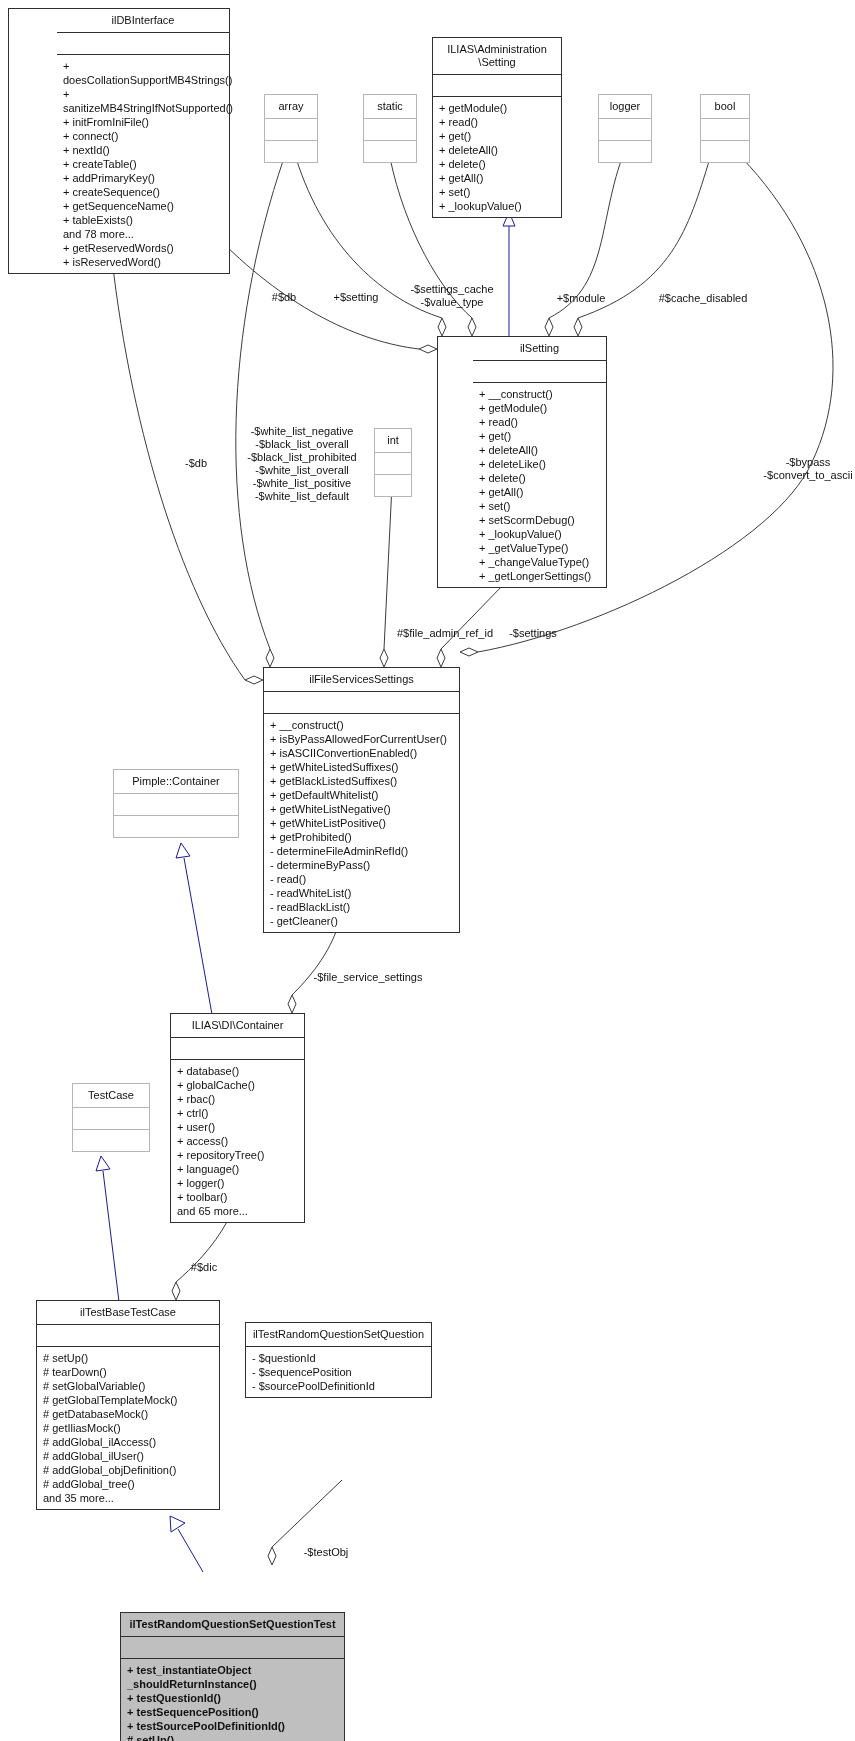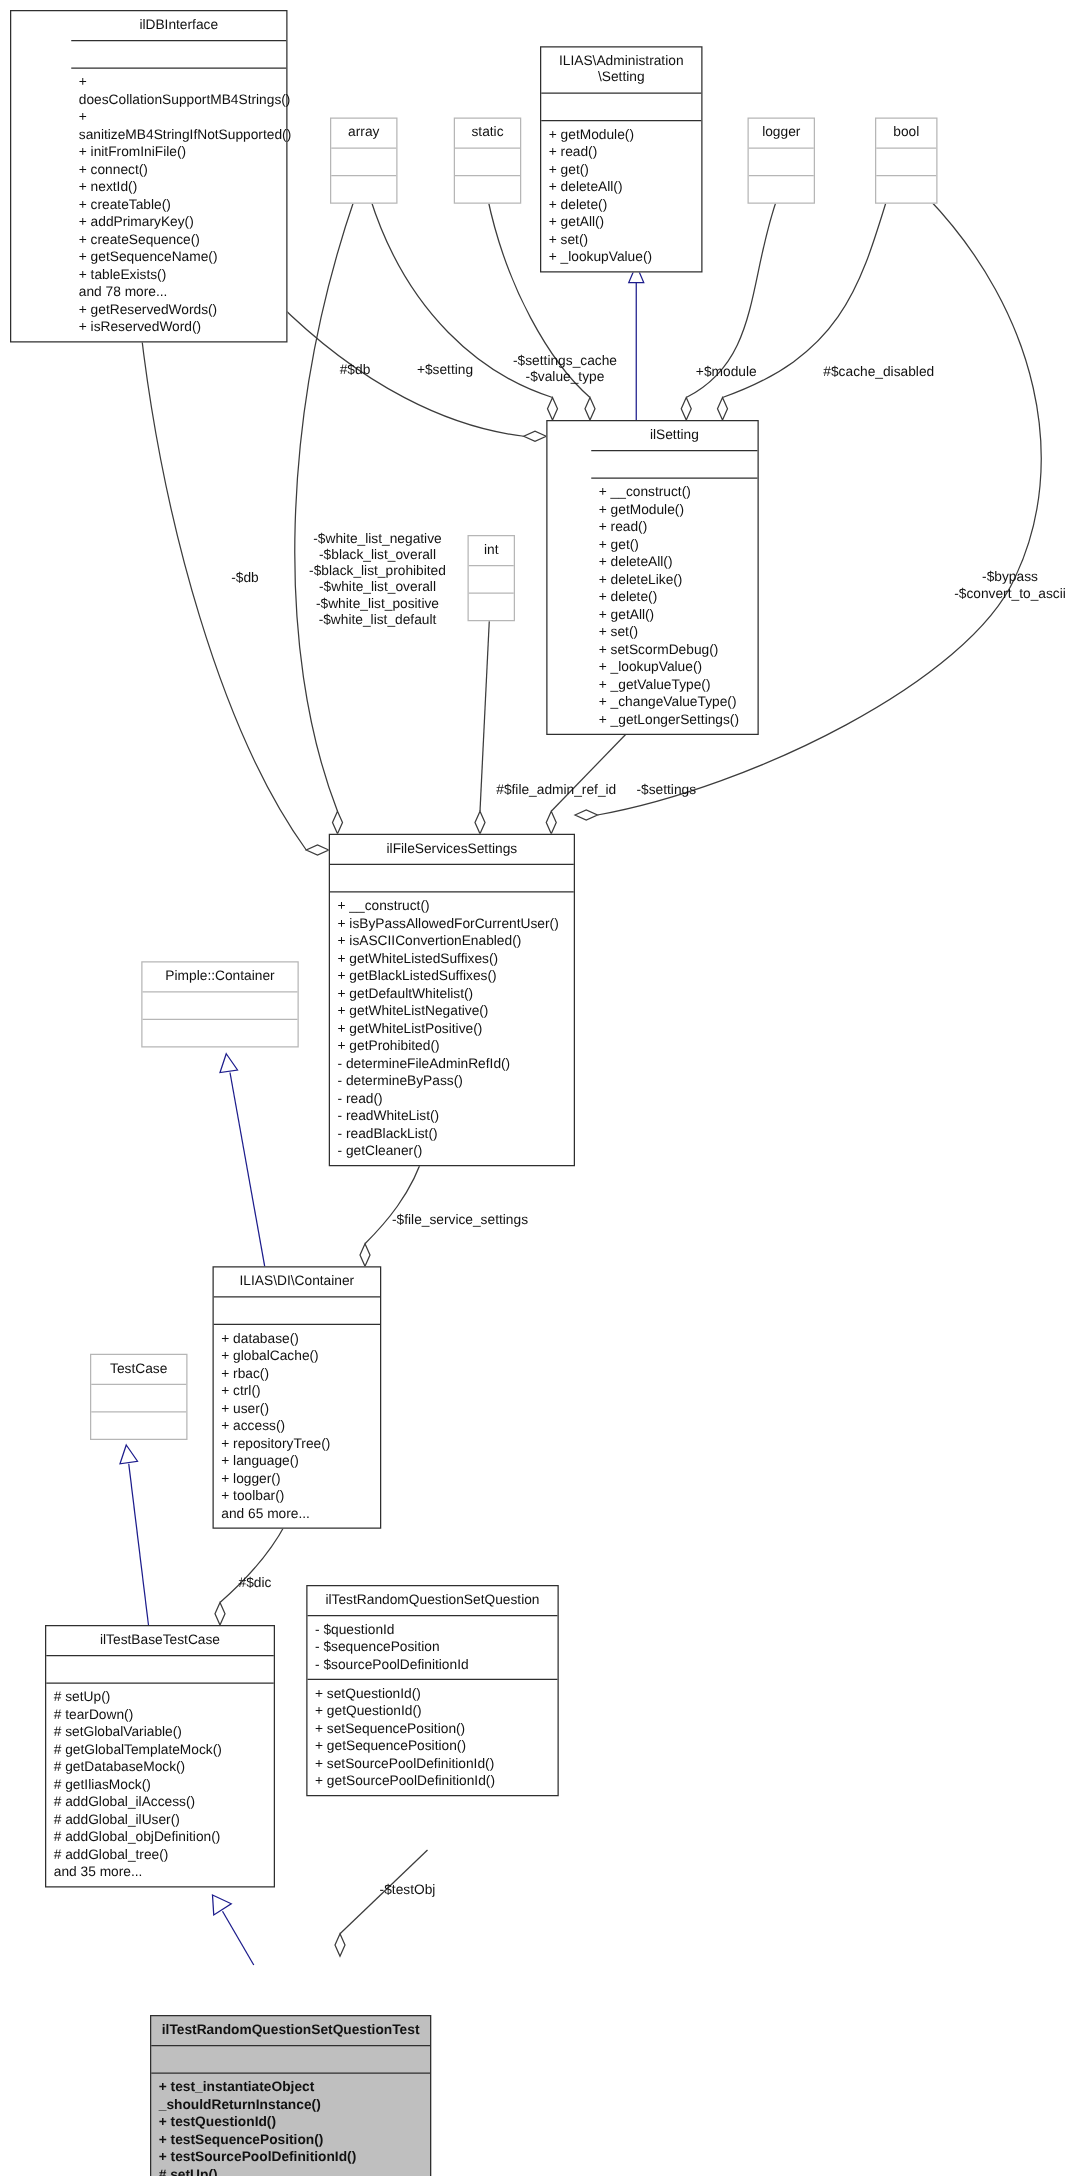--- a/index.html
+++ b/index.html
@@ -206,31 +206,25 @@
 # setGlobalVariable()
 # getGlobalTemplateMock()
 # getDatabaseMock()
 # getIliasMock()
 # addGlobal_ilAccess()
 # addGlobal_ilUser()
 # addGlobal_objDefinition()
 # addGlobal_tree()
 and 35 more...</div>
       </div>
-      <div class="uml-class" style="left: 245px; top: 1268px; width: 202px;">
+      <div class="uml-class" style="left: 245px; top: 1322px; width: 187px;">
         <div class="uml-title">ilTestRandomQuestionSetQuestion</div>
         <div class="uml-section">- $questionId
 - $sequencePosition
 - $sourcePoolDefinitionId</div>
-        <div class="uml-section">+ setQuestionId()
-+ getQuestionId()
-+ setSequencePosition()
-+ getSequencePosition()
-+ setSourcePoolDefinitionId()
-+ getSourcePoolDefinitionId()</div>
       </div>
       <div class="uml-class current" style="left: 120px; top: 1612px; width: 225px; font-weight: bold;">
         <div class="uml-title">ilTestRandomQuestionSetQuestionTest</div>
         <div class="uml-section"></div>
         <div class="uml-section">+ test_instantiateObject
 _shouldReturnInstance()
 + testQuestionId()
 + testSequencePosition()
 + testSourcePoolDefinitionId()
 # setUp()</div>
@@ -249,15 +243,15 @@
 -$black_list_overall
 -$black_list_prohibited
 -$white_list_overall
 -$white_list_positive
 -$white_list_default</div>
       <div class="edge-label" style="left: 196px; top: 463px;">-$db</div>
       <div class="edge-label" style="left: 445px; top: 633px;">#$file_admin_ref_id</div>
       <div class="edge-label" style="left: 533px; top: 633px;">-$settings</div>
       <div class="edge-label" style="left: 368px; top: 977px;">-$file_service_settings</div>
       <div class="edge-label" style="left: 204px; top: 1267px;">#$dic</div>
-      <div class="edge-label" style="left: 326px; top: 1513px;">-$testObj</div>
+      <div class="edge-label" style="left: 326px; top: 1552px;">-$testObj</div>
     </div>
 </div>
 
 </body></html>

